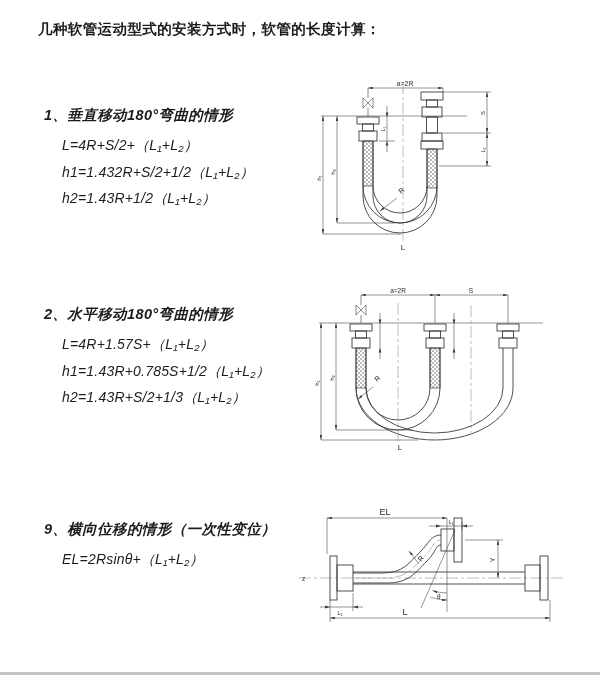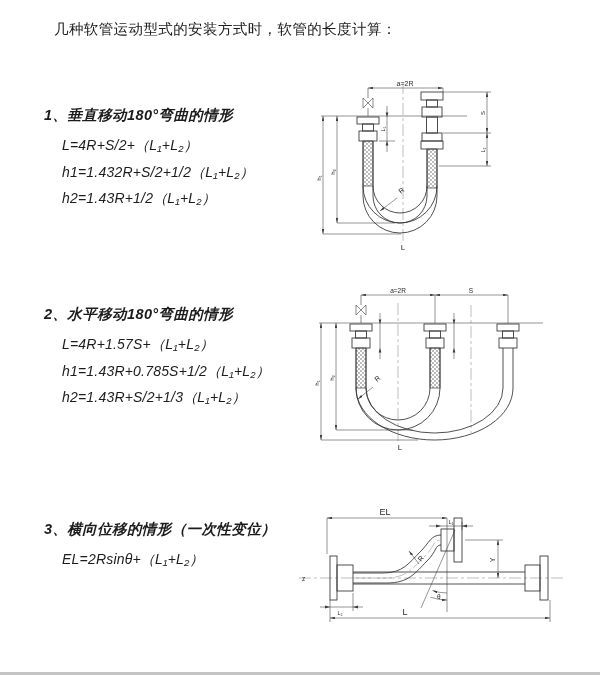--- a/index.html
+++ b/index.html
@@ -2,21 +2,21 @@
 <html><head>
 <meta charset="utf-8">
 <style>
   html,body { margin:0; padding:0; background:#ffffff; }
   .page {
     position:relative; width:600px; height:675px; background:#ffffff;
     font-family:"Liberation Sans", sans-serif; color:#1c1c1c; overflow:hidden;
   }
   .doc-title {
     position:absolute; left:38px; top:20px;
-    font-size:14.5px; font-weight:400; letter-spacing:0.4px;margin-left:16px;
+    font-size:14.5px; font-weight:700; letter-spacing:0.4px;
   }
   .sec { position:absolute; left:44px;font-style:italic; }
   .sec-heading { font-size:14.5px; font-weight:600; margin:0 0 7px 0; letter-spacing:0.4px; }
   .formula { font-size:14px; font-weight:500; margin:0 0 0 18px; line-height:26.5px; letter-spacing:0.2px; }
   .diagram { position:absolute; }
   svg { display:block; }
   svg text { font-family:"Liberation Sans", sans-serif; fill:#2a2a2a; }
   .cad  { stroke:#3c3c3c; stroke-width:0.9; fill:none; }
   .cadT { stroke:#3c3c3c; stroke-width:0.6; fill:none; }
   .dim  { stroke:#3c3c3c; stroke-width:0.55; fill:none; }
@@ -228,21 +228,21 @@
     <g>
       <text x="64" y="99" font-size="7" transform="rotate(-40 64 99)">R</text>
       <line class="dim" x1="60" y1="104" x2="45" y2="116" marker-end="url(#arB)"></line>
     </g>
 
     <text x="87" y="167" font-size="8" text-anchor="middle">L</text>
   </svg>
   </div>
 
   <div class="sec" style="top:520px;">
-    <p class="sec-heading">3、横向位移的情形（一次性变位）</p>
+    <p class="sec-heading">9、横向位移的情形（一次性变位）</p>
     <p class="formula">EL=2Rsinθ+（L₁+L₂）</p>
   </div>
 
   <div class="diagram" style="left:295px; top:500px;">
   <svg width="305" height="150" viewBox="0 0 305 150">
     <defs>
       <marker id="arC" viewBox="0 0 8 4" markerWidth="9" markerHeight="5" refX="8" refY="2" orient="auto-start-reverse">
         <path d="M0,0 L8,2 L0,4 Z" fill="#3c3c3c"></path>
       </marker>
     </defs>

